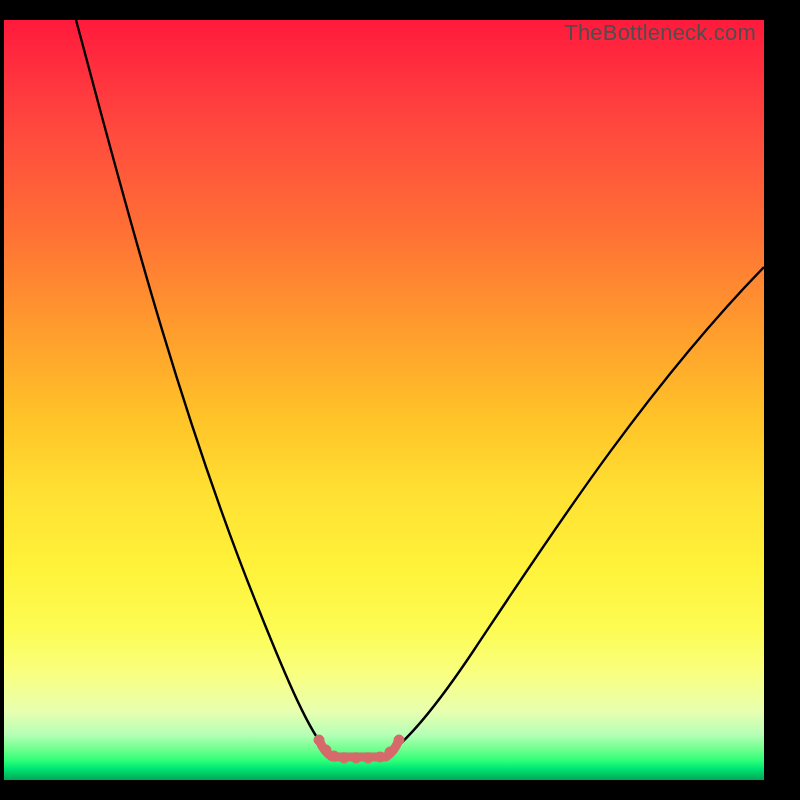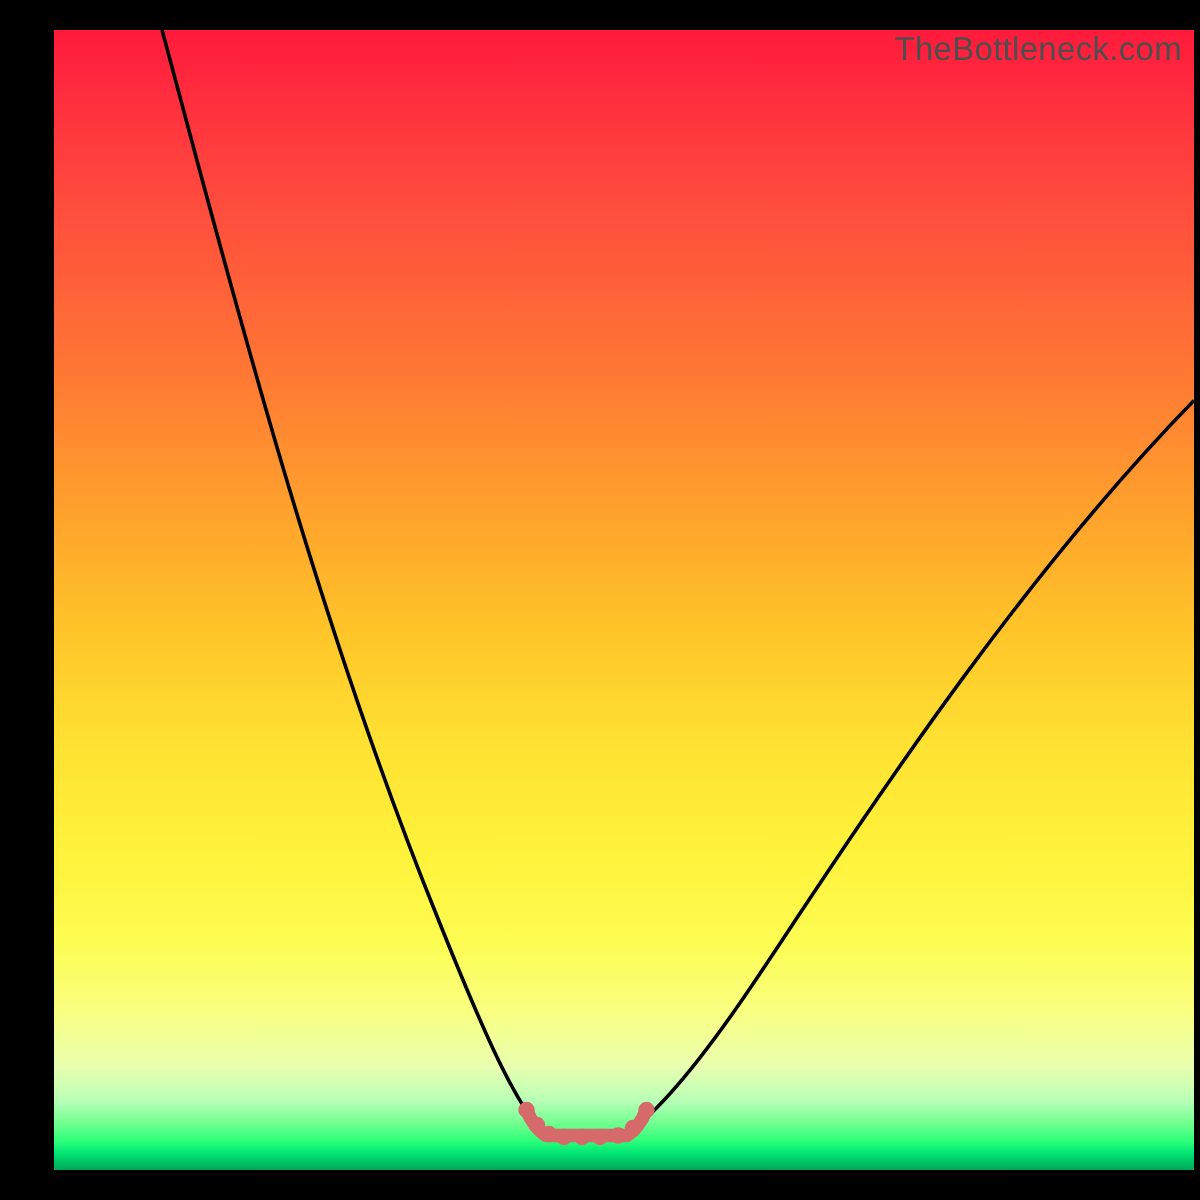--- a/index.html
+++ b/index.html
@@ -6,21 +6,21 @@
     margin: 0;
     padding: 0;
     width: 800px;
     height: 800px;
     background: #000;
     overflow: hidden;
     font-family: Arial, Helvetica, sans-serif;
   }
   .frame {
     position: absolute;
-    left: 36px;
+    left: 4px;
     top: 20px;
     width: 760px;
     height: 764px;
     background: #000;
   }
   .plot-area {
     position: absolute;
     left: 0;
     top: 0;
     width: 760px;

